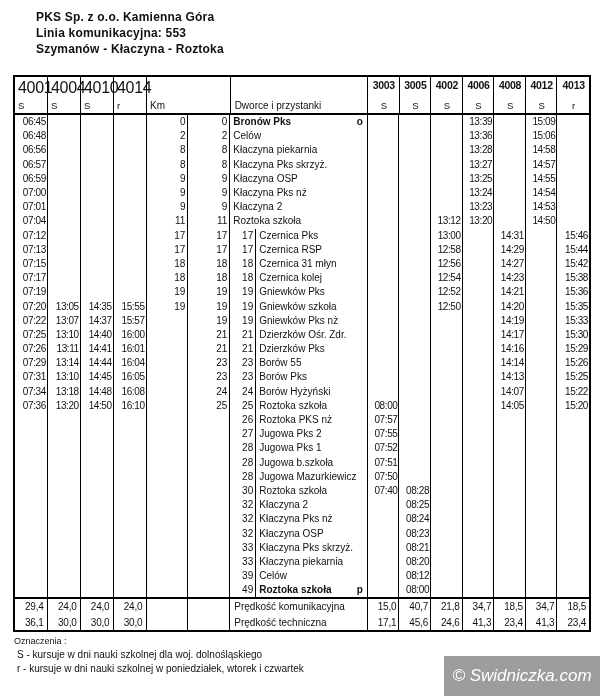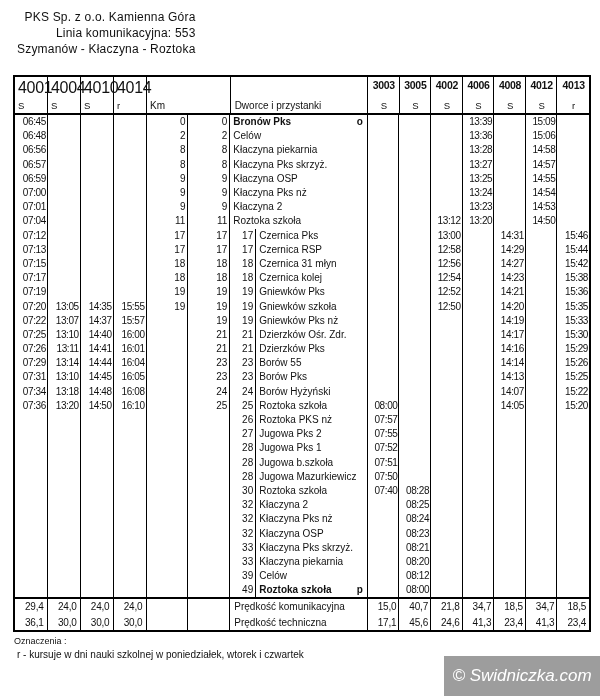--- a/index.html
+++ b/index.html
@@ -3,21 +3,21 @@
 <meta charset="utf-8">
 <style>
   html,body{margin:0;padding:0;}
   body{
     width:600px;height:700px;position:relative;overflow:hidden;
     background:#ffffff;color:#111;
     font-family:"Liberation Sans", sans-serif;
     -webkit-font-smoothing:antialiased;
   }
   *{box-sizing:border-box;}
-  .titles{position:absolute;left:17px;top:9px;font-weight:normal;font-size:12px;line-height:16px;letter-spacing:.2px;text-align:right;}
+  .titles{position:absolute;left:36px;top:9px;font-weight:bold;font-size:12px;line-height:16px;letter-spacing:.2px;}
   .tablewrap{
     position:absolute;left:13px;top:75px;width:578px;
     border:2px solid #000;background:#fff;
   }
   .t-head{display:flex;height:38px;border-bottom:2px solid #000;}
   .t-head > div{border-right:1px solid #000;}
   .t-head > div:last-child{border-right:none;}
   .h-course{width:33px;display:flex;flex-direction:column;justify-content:space-between;padding:2px 2px 2px 3px;}
   .h-course .no{font-weight:normal;font-size:16px;letter-spacing:-.3px;}
   .h-course .tag{font-size:9.5px;}
@@ -713,16 +713,17 @@
         <div class="cell c-rt s-val">41,3</div>
         <div class="cell c-rt s-val">23,4</div>
         <div class="cell c-rt s-val">41,3</div>
         <div class="cell c-rt s-val">23,4</div>
       </div>
     </div>
 </div>
 
 <div class="footnotes">
   <div>Oznaczenia :</div>
+  <div class="note">S - kursuje w dni nauki szkolnej dla woj. dolnośląskiego</div>
   <div class="note">r - kursuje w dni nauki szkolnej w poniedziałek, wtorek i czwartek</div>
 </div>
 
 <div class="watermark" id="wm" style="background: rgb(157, 157, 157); color: rgb(255, 255, 255);">© Swidniczka.com</div>
 
 </body></html>

